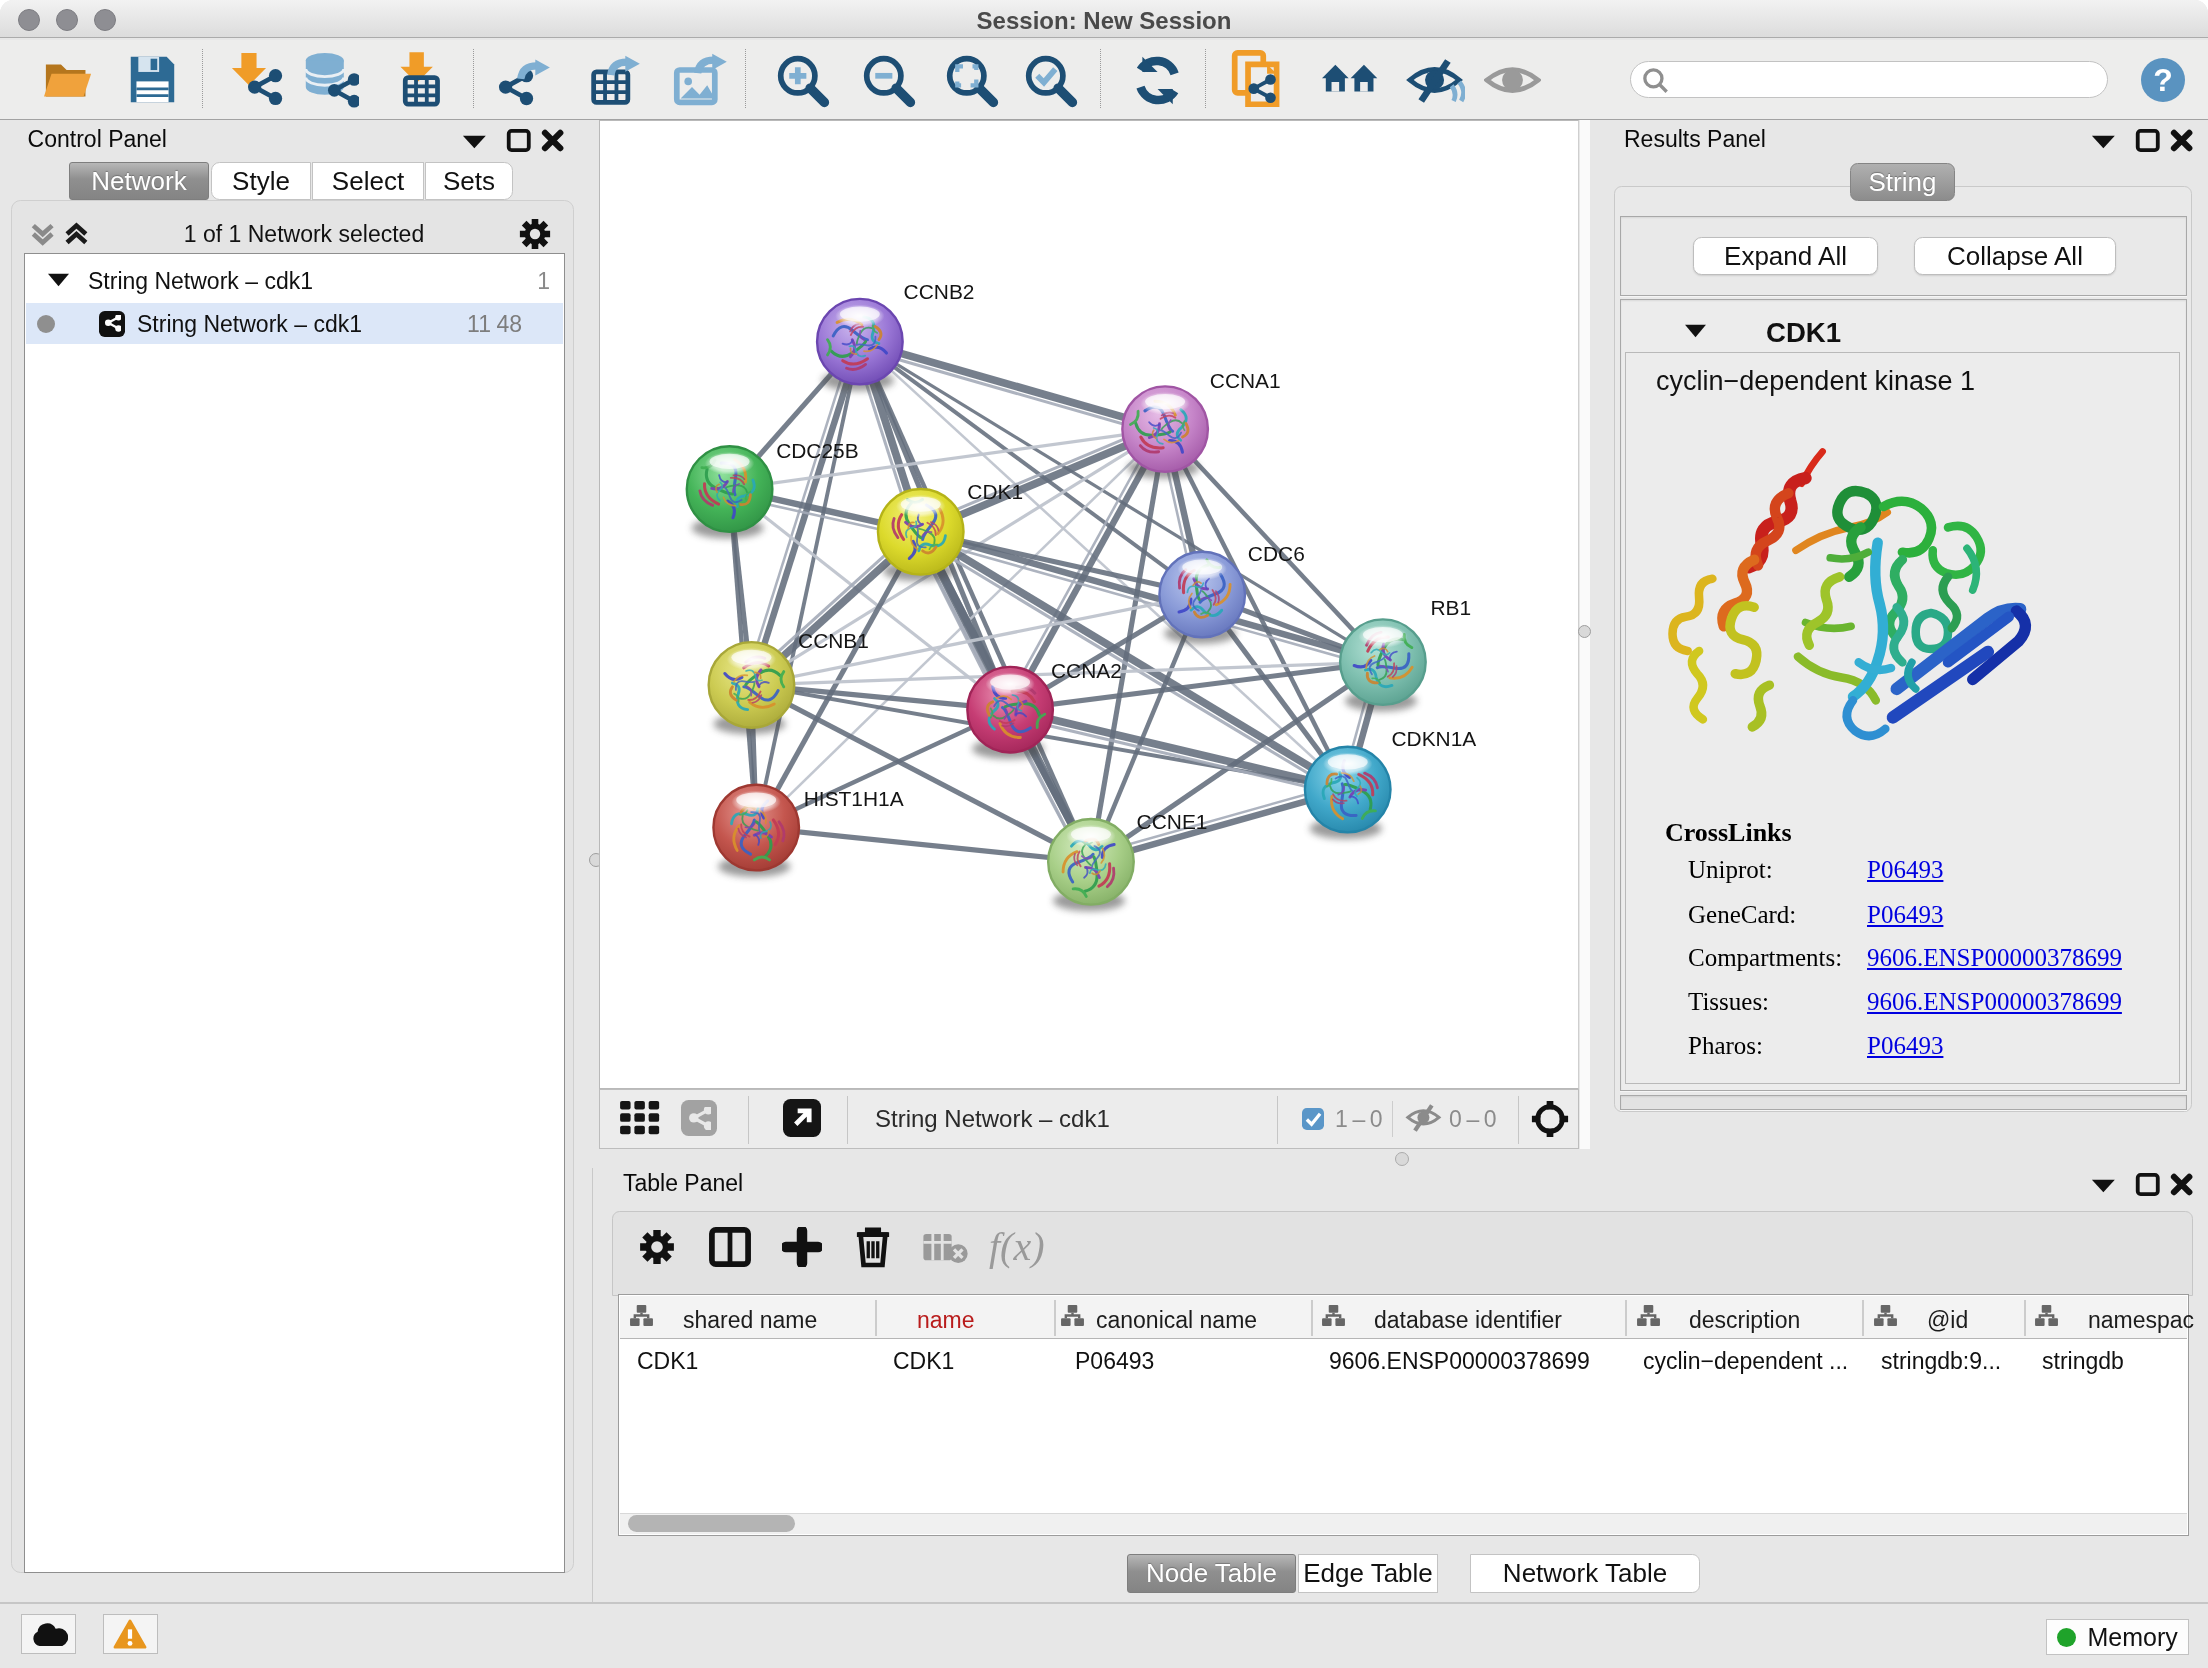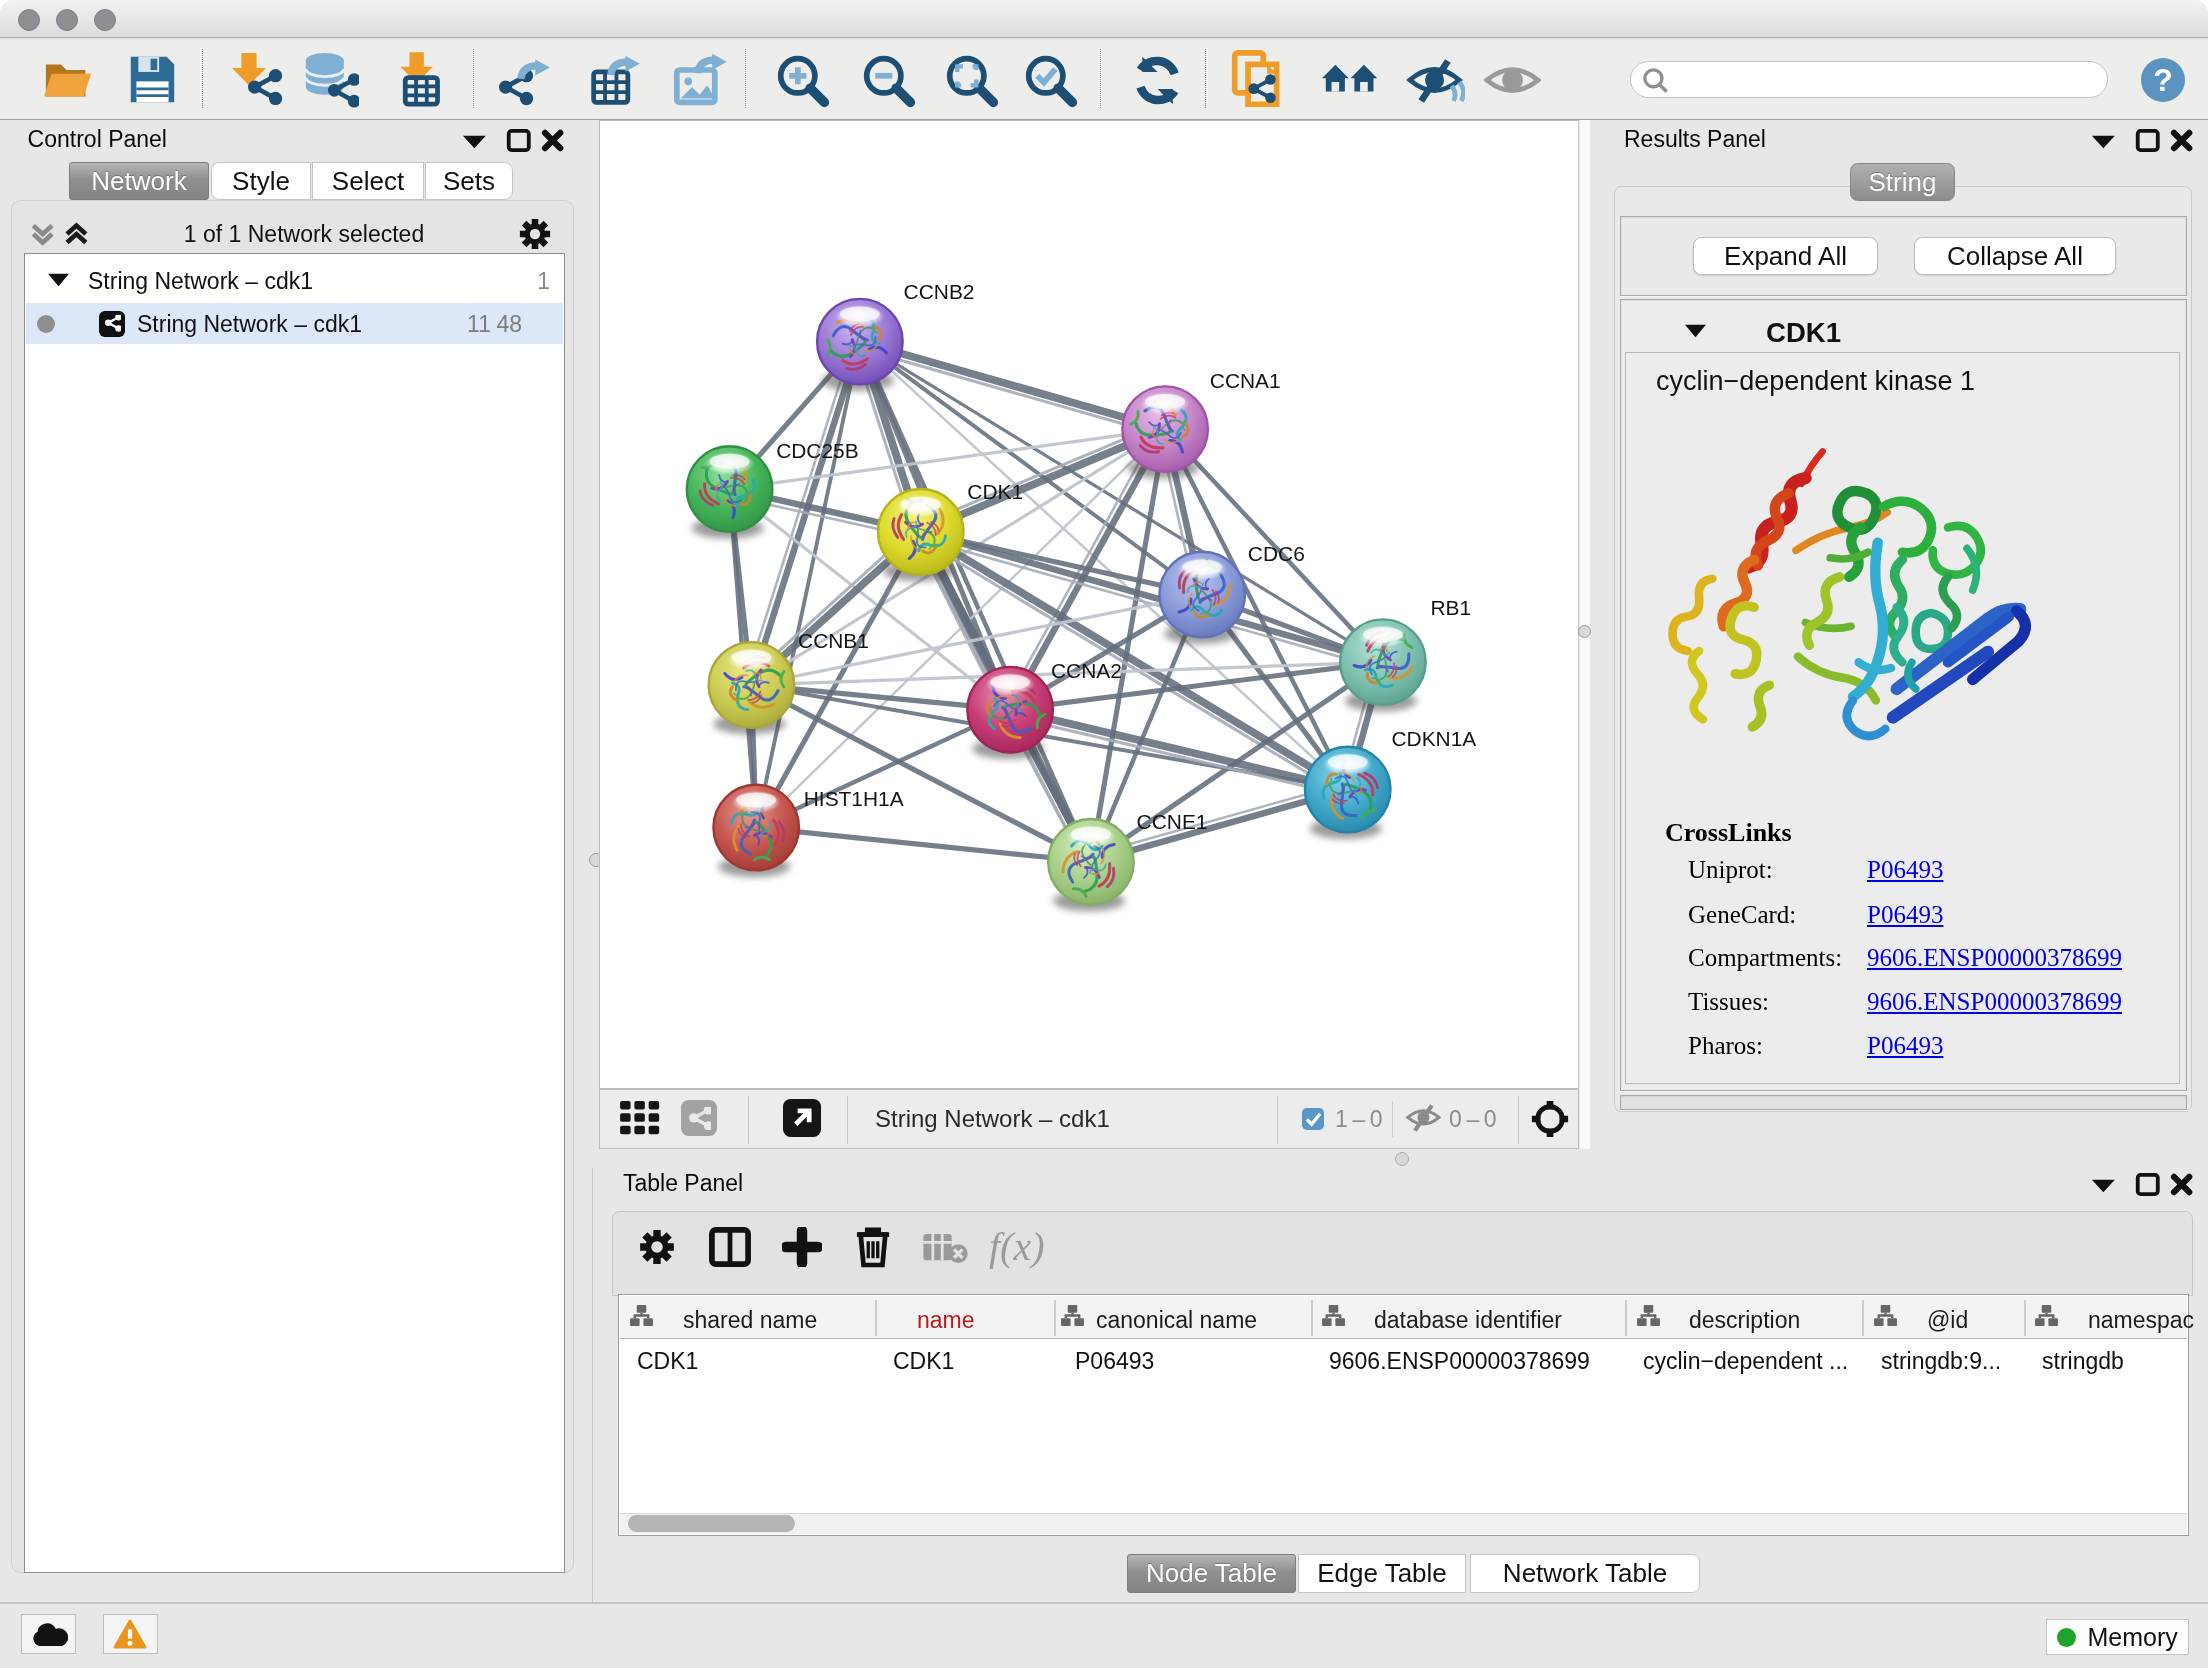--- a/index.html
+++ b/index.html
@@ -12,20 +12,21 @@
 .btn{position:absolute;display:flex;align-items:center;justify-content:center;font-size:26px;background:#fff;border:1px solid #bdbdbd;border-radius:8.6px;box-shadow:0 1px 1.9px rgba(0,0,0,.12)}
 .sunk{position:absolute;border:1px solid #a8a8a8;box-shadow:inset 0 1px 1.9px rgba(0,0,0,.08), 0 1px 0 #f5f5f5}
 </style></head><body>
 
 <div class="abs" style="left:0;top:0;width:2208px;height:1668px;background:#e7e7e7;border-radius:13.3px 13.3px 0 0"></div>
 
 <div class="abs" style="left:0;top:0;width:2208px;height:38px;background:linear-gradient(#f2f2f2,#dcdcdc);border-bottom:1.9px solid #ababab;border-radius:13.3px 13.3px 0 0">
  <div class="abs" style="left:18px;top:8.6px;width:22px;height:22px;border-radius:50%;background:#8e8e93;border:1px solid #7d7d82"></div>
  <div class="abs" style="left:56px;top:8.6px;width:22px;height:22px;border-radius:50%;background:#8e8e93;border:1px solid #7d7d82"></div>
  <div class="abs" style="left:94px;top:8.6px;width:22px;height:22px;border-radius:50%;background:#8e8e93;border:1px solid #7d7d82"></div>
+ <div class="abs" style="left:0;top:6.7px;width:2208px;text-align:center;font-size:24px;font-weight:bold;color:#4a4a4a">Session: New Session</div>
 </div>
 
 <div class="abs" style="left:0;top:40px;width:2208px;height:80px;background:#ededec;border-bottom:1.9px solid #a2a2a2"></div>
 <div class="vsep" style="left:202px;top:49px;height:59px"></div>
 <div class="vsep" style="left:473px;top:49px;height:59px"></div>
 <div class="vsep" style="left:745px;top:49px;height:59px"></div>
 <div class="vsep" style="left:1100px;top:49px;height:59px"></div>
 <div class="vsep" style="left:1205px;top:49px;height:59px"></div>
 <svg style="position:absolute;left:42px;top:55px" width="53" height="49" viewBox="0 0 56 52">
     <path d="M4 10 h16 l6 6 h20 v28 h-42 z" fill="#b5761d"></path>
@@ -712,21 +713,21 @@
 <div class="abs" style="left:637px;top:1348px;font-size:23px;color:#111">CDK1</div>
 <div class="abs" style="left:893px;top:1348px;font-size:23px;color:#111">CDK1</div>
 <div class="abs" style="left:1075px;top:1348px;font-size:23px;color:#111">P06493</div>
 <div class="abs" style="left:1329px;top:1348px;font-size:23px;color:#111">9606.ENSP00000378699</div>
 <div class="abs" style="left:1643px;top:1348px;font-size:23px;color:#111">cyclin−dependent ...</div>
 <div class="abs" style="left:1881px;top:1348px;font-size:23px;color:#111">stringdb:9...</div>
 <div class="abs" style="left:2042px;top:1348px;font-size:23px;color:#111">stringdb</div>
 <div class="abs" style="left:620px;top:1513px;width:1567px;height:21px;background:#f0f0f0;border-top:1px solid #d8d8d8"></div>
 <div class="abs" style="left:628px;top:1515px;width:167px;height:17px;background:#b4b4b4;border-radius:8.6px"></div>
 <div class="abs tab tabsel" style="left:1127px;top:1554px;width:169px;height:39px;border-radius:3px">Node Table</div>
-<div class="abs tab" style="left:1298px;top:1554px;width:168px;height:39px;border-radius:0">Edge Table</div>
+<div class="abs tab" style="left:1298px;top:1554px;width:140px;height:39px;border-radius:0">Edge Table</div>
 <div class="abs tab" style="left:1470px;top:1554px;width:230px;height:39px;border-radius:0 7.6px 7.6px 0">Network Table</div>
 <div class="abs" style="left:0;top:1602px;width:2208px;height:1.9px;background:#c6c6c6"></div>
 <div class="abs" style="left:21px;top:1614px;width:55px;height:40px;background:#f4f4f4;border:1.9px solid #bdbdbd"></div>
 <svg class="abs" style="left:30px;top:1623px" width="38" height="25" viewBox="0 0 40 26">
 <path d="M10 24 a8 8 0 0 1 -2 -15 a10 10 0 0 1 19 -3 a7 7 0 0 1 7 18 z" fill="#111"></path>
   </svg>
 <div class="abs" style="left:103px;top:1614px;width:55px;height:40px;background:#f4f4f4;border:1.9px solid #bdbdbd"></div>
 <svg class="abs" style="left:113px;top:1619px" width="34" height="31" viewBox="0 0 36 33">
 <path d="M18 2 L34 30 H2 z" fill="#e8961e" stroke="#e8961e" stroke-width="3" stroke-linejoin="round"></path>
 <path d="M18 11 v10" stroke="#fff" stroke-width="4.5"></path>

